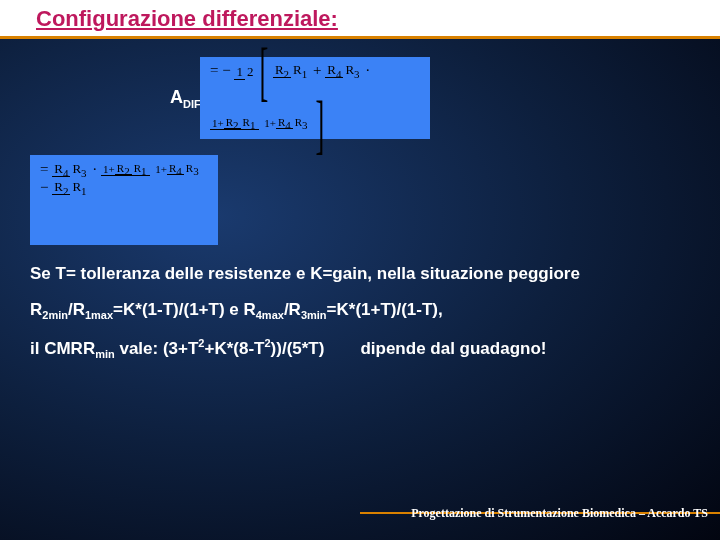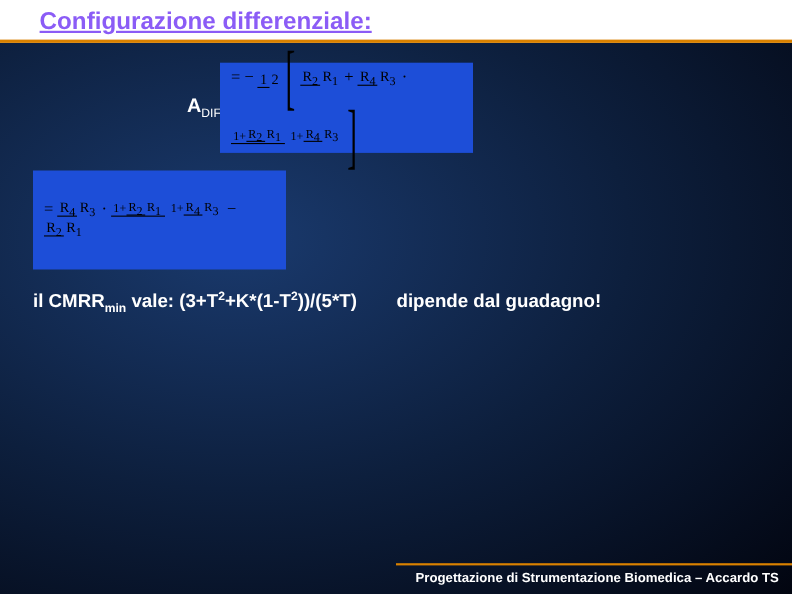--- a/index.html
+++ b/index.html
@@ -5,73 +5,74 @@
   * { margin: 0; padding: 0; box-sizing: border-box; }
   html, body { width: 720px; height: 540px; overflow: hidden; }
   body {
     background: radial-gradient(ellipse at 30% 40%, #1a3a6e 0%, #0d1f3d 50%, #020510 100%);
     font-family: Arial, Helvetica, sans-serif;
     color: #fff;
     position: relative;
   }
   .title-bar {
     background: #fff;
-    color: #8b5cf6;
+    color: #be185d;
     font-weight: bold;
     font-size: 22px;
     padding: 6px 10px 4px 36px;
     border-bottom: 3px solid #d98100;
     text-decoration: underline;
   }
   .content {
     padding: 18px 30px 0 30px;
   }
   .eq-row {
     display: flex;
     align-items: center;
     margin-bottom: 16px;
   }
   .eq-label {
     font-weight: bold;
     font-size: 18px;
     width: 170px;
     padding-left: 140px;
   }
-  .eq-label sub { font-size: 11px; font-weight: normal; text-align: right; }
+  .eq-label sub { font-size: 11px; font-weight: bold; text-align: right; }
   .eq-img {
-    background: #1d4ed8;
+    background: #3b82f6;
     color: #000;
     padding: 6px 10px;
     font-family: "Times New Roman", serif;
     display: inline-block;
   }
   .eq1 { width: 230px; height: 82px; display:flex; align-items:center; }
-  .eq2 { width: 230px; height: 90px; display:flex; align-items:center; }
+  .eq2 { width: 188px; height: 90px; display:flex; align-items:flex-start; }
   .frac { display:inline-block; vertical-align:middle; text-align:center; font-size:13px; line-height:1.05; }
   .frac .n { border-bottom:1px solid #000; padding:0 2px; }
   .frac .d { padding:0 2px; }
   .bigbr { font-size: 66px; line-height: 0.8; display:inline-block; vertical-align:middle; font-weight:100; transform:scaleX(0.4); margin:0 -6px;}
   .eqtxt { font-size:15px; }
   .smfrac { font-size:11px; }
   .body-text {
     font-weight: bold;
     font-size: 17px;
     line-height: 1.55;
     margin-top: 14px;
   }
   .body-text p { margin-bottom: 10px; }
   sub { font-size: 11px; vertical-align: sub; }
   sup { font-size: 11px; vertical-align: super; }
   .footer {
     position: absolute;
-    bottom: 8px;
+    bottom: 19px;
     right: 12px;
     font-size: 12px;
     font-weight: bold;
     color: #fff;
+    font-family: Liberation Serif, serif;
   }
   .footer-rule {
     position:absolute;
     bottom: 26px;
     right:0;
     width: 360px;
     height:2px;
     background:#d98100;
   }
   .gap { display:inline-block; width:36px; }
@@ -115,20 +116,24 @@
           <span class="n"><span>1</span><span>+</span><span class="frac smfrac"><span class="n"><span>R</span><sub>2</sub></span><span class="d"><span>R</span><sub>1</sub></span></span></span>
           <span class="d"><span>1</span><span>+</span><span class="frac smfrac"><span class="n"><span>R</span><sub>4</sub></span><span class="d"><span>R</span><sub>3</sub></span></span></span>
         </span>
         <span>−</span>
         <span class="frac"><span class="n"><span>R</span><sub>2</sub></span><span class="d"><span>R</span><sub>1</sub></span></span>
       </span>
     </div>
   </div>
 
   <div class="body-text">
+    <p>Se T= tolleranza delle resistenze e K=gain, nella situazione peggiore</p>
     <p>
-      <span>il CMRR</span><sub>min</sub><span> vale:  (3+T</span><sup>2</sup><span>+K*(1-T</span><sup>2</sup><span>))/(5*T)</span><span class="gap"></span><span>dipende dal guadagno!</span>
+      <span>R</span><sub>2min</sub><span>/R</span><sub>1max</sub><span>=K*(1-T)/(1+T) e R</span><sub>4max</sub><span>/R</span><sub>3min</sub><span>=K*(1+T)/(1-T),</span>
+    </p>
+    <p>
+      <span>il CMRR</span><sub>min</sub><span> vale:  (3+T</span><sup>2</sup><span>+K*(8-T</span><sup>2</sup><span>))/(5*T)</span><span class="gap"></span><span>dipende dal guadagno!</span>
     </p>
   </div>
 </div>
 
 <div class="footer-rule"></div>
 <div class="footer">Progettazione di Strumentazione Biomedica – Accardo TS</div>
 
 </body></html>

